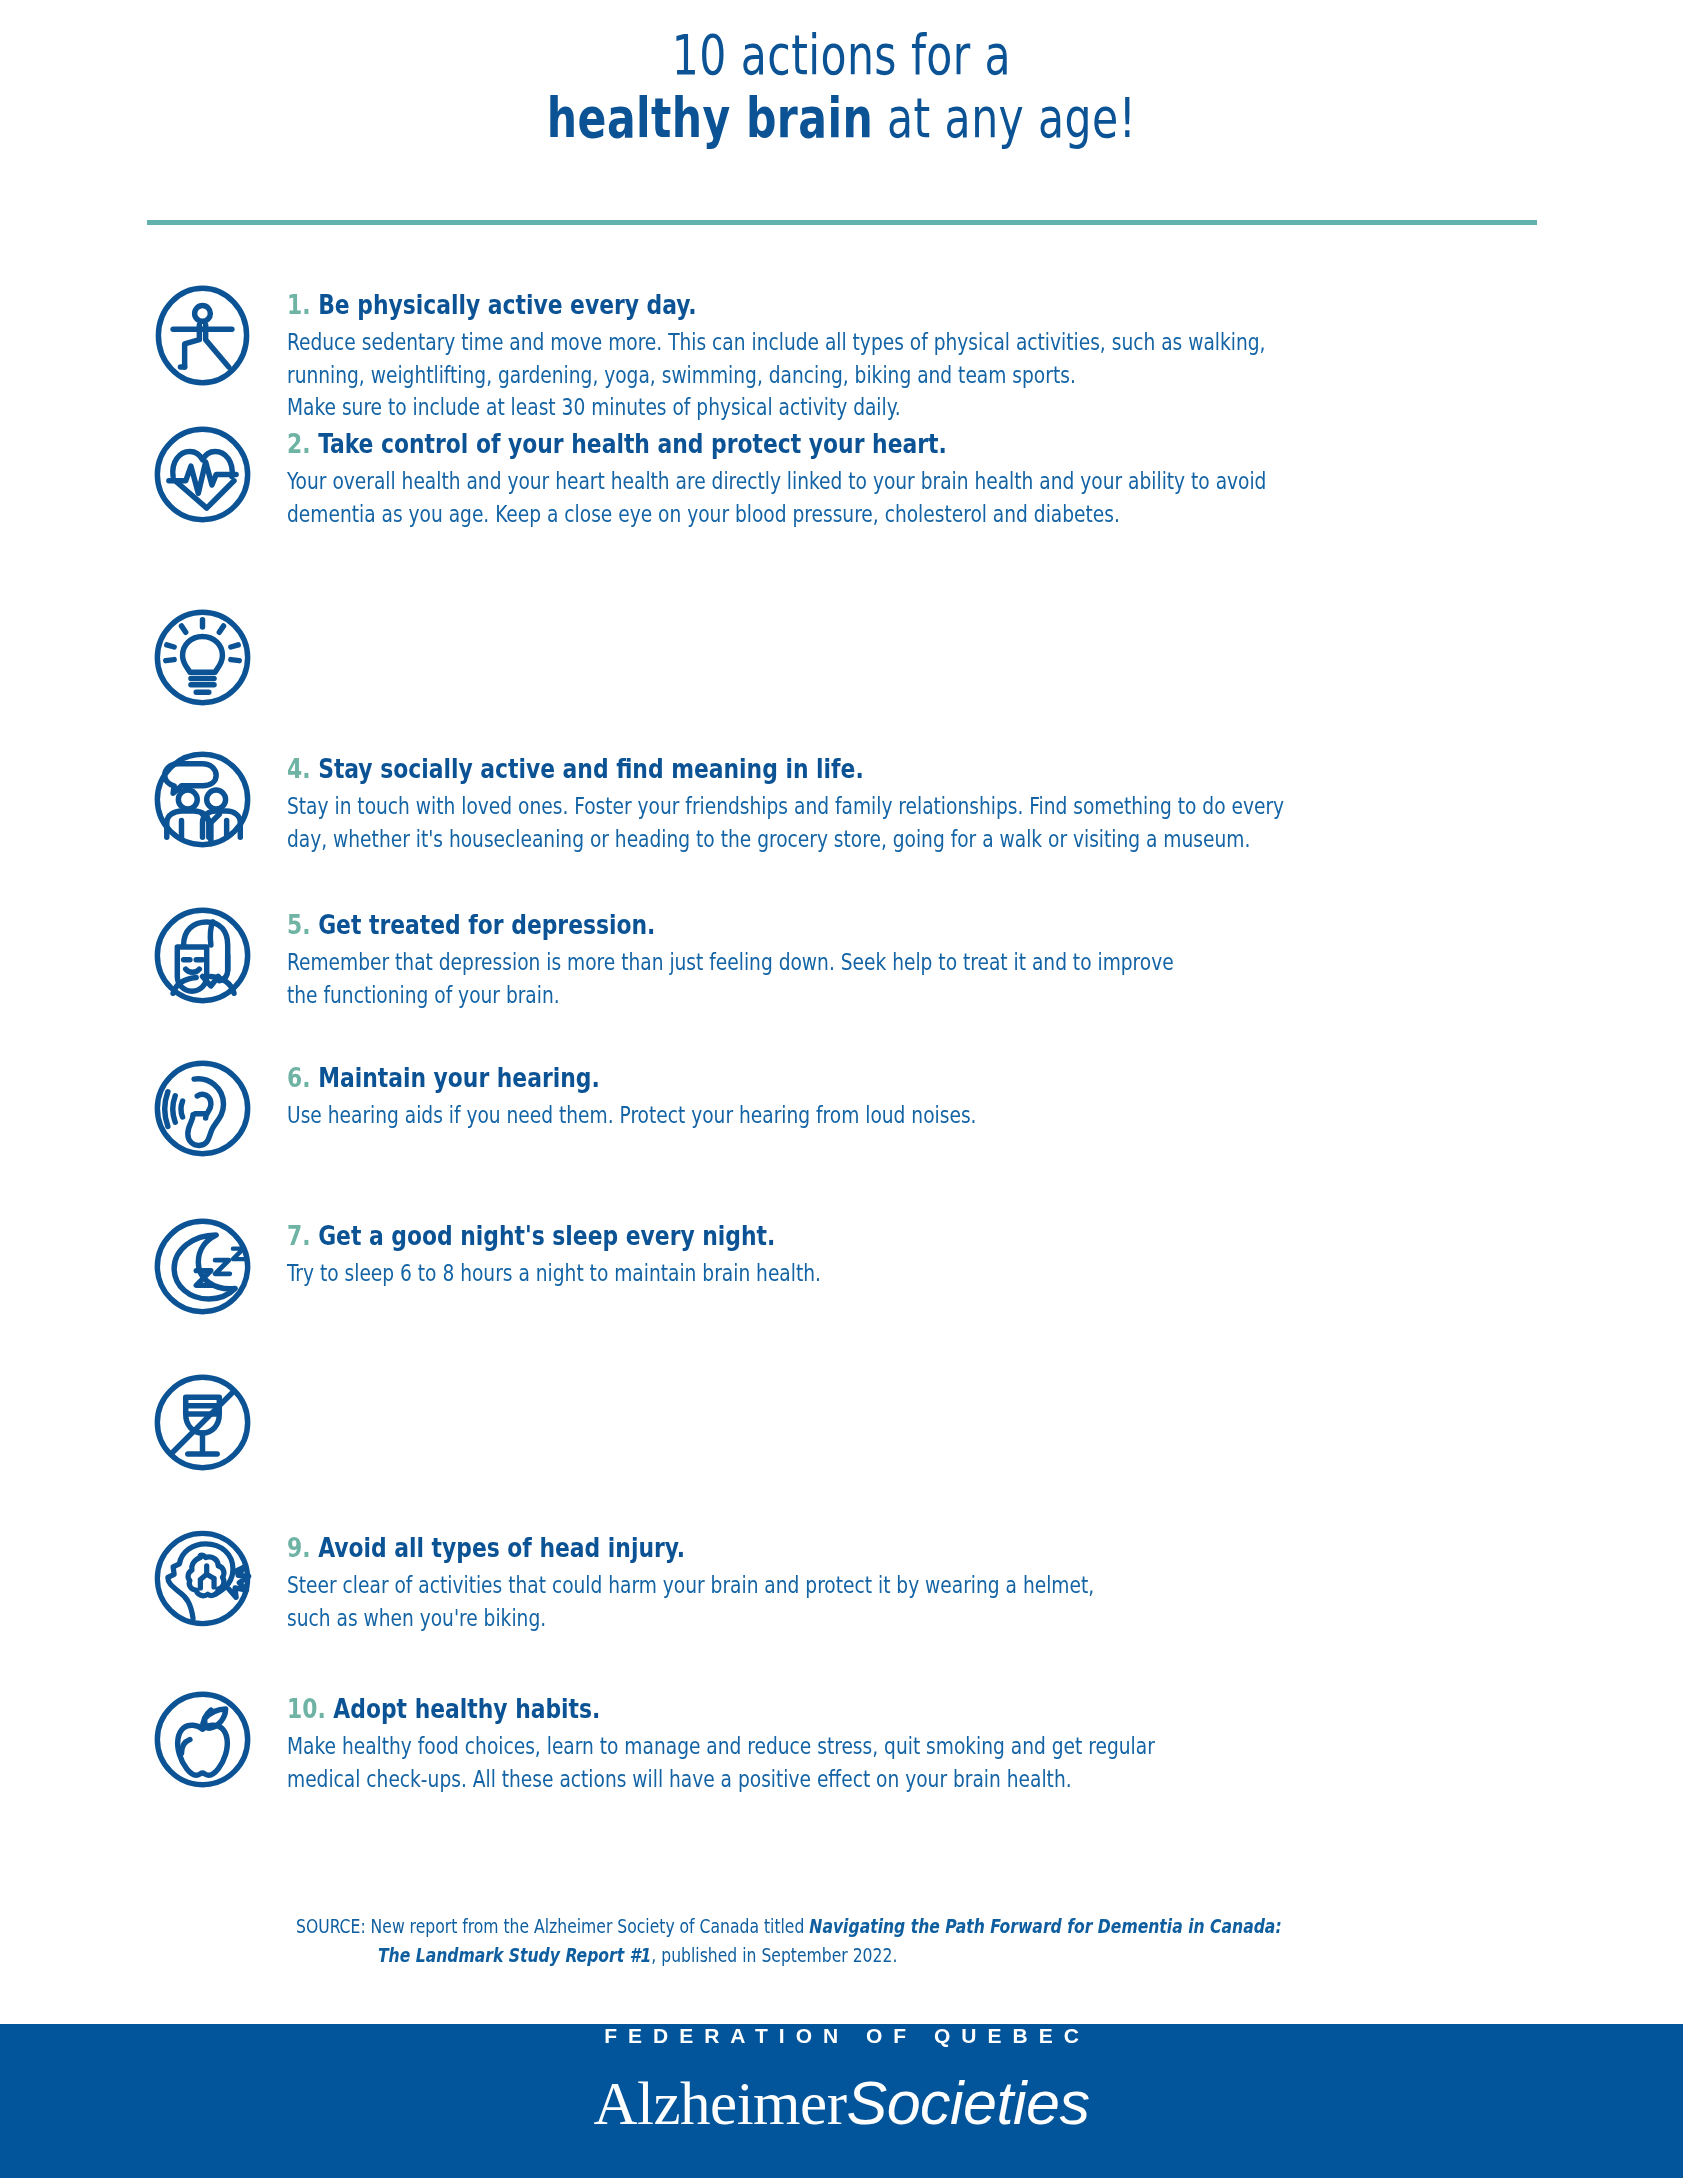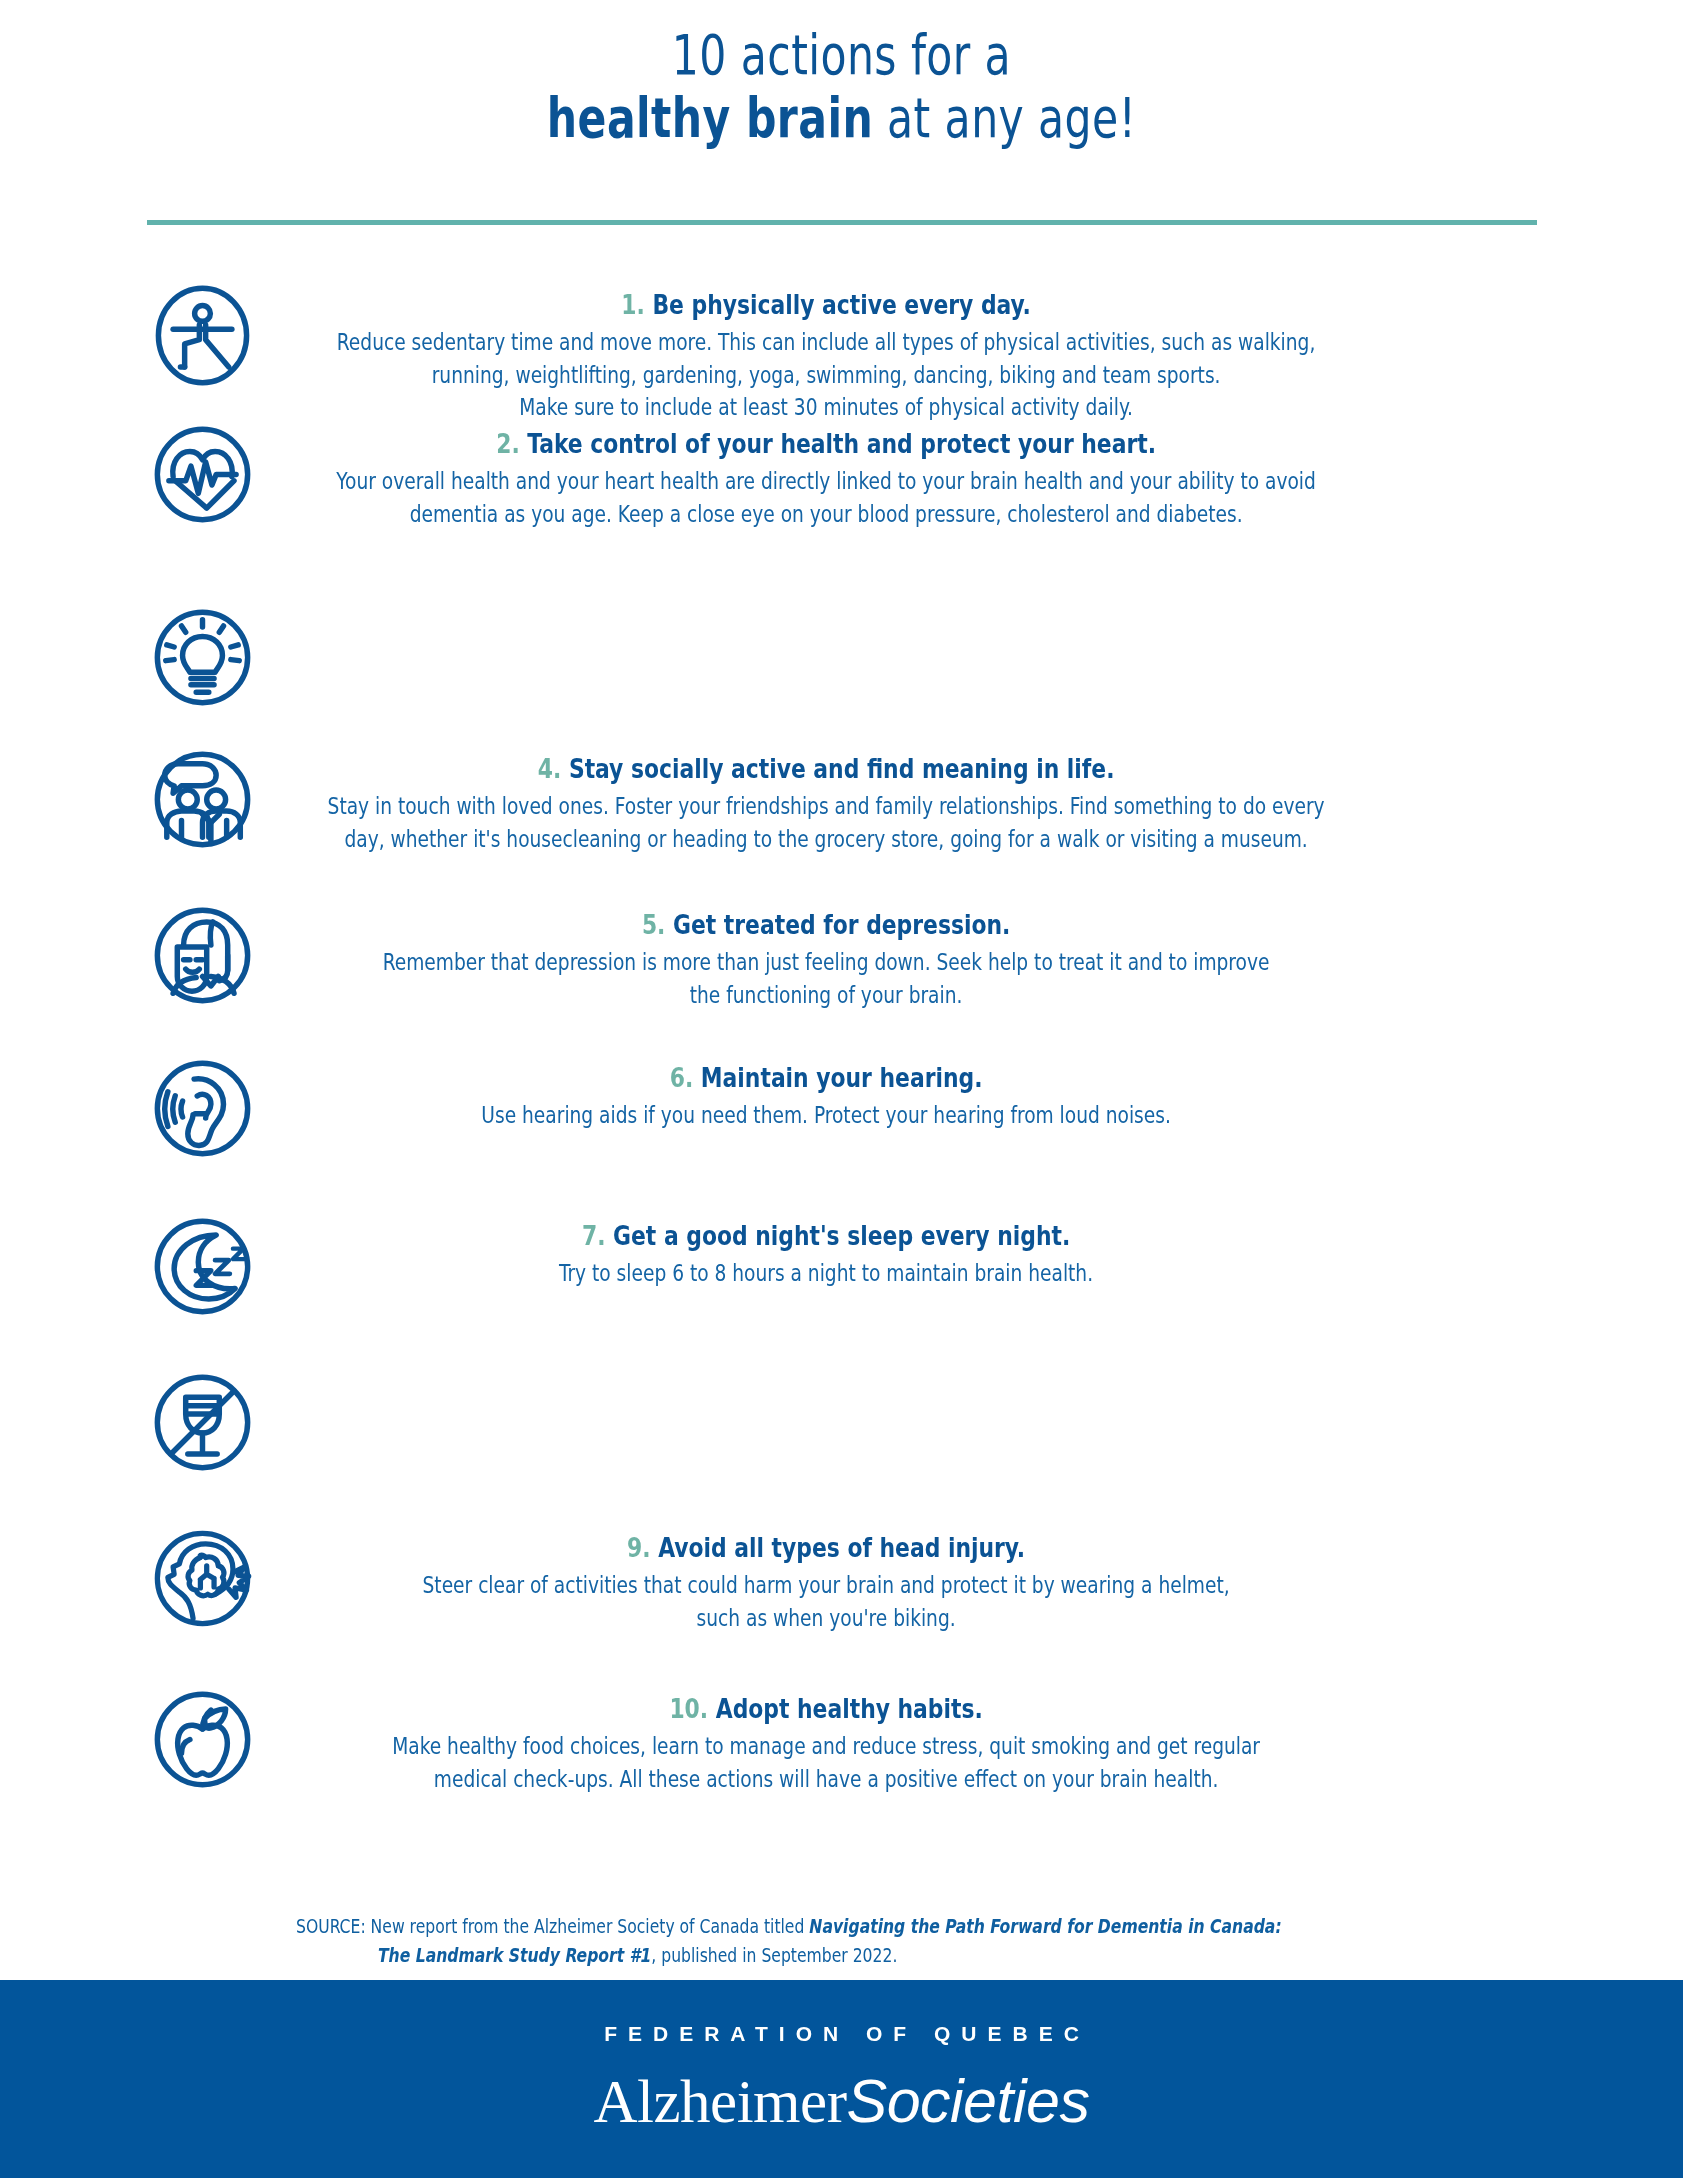--- a/index.html
+++ b/index.html
@@ -86,21 +86,20 @@
   .icon-wrap svg {
     width: 105px;
     height: 105px;
     display: block;
   }
   .item-body {
     flex: 1 1 auto;
     padding-left: 26px;
     padding-top: 10px;
     max-width: 1198px;
-    text-align: center;
   }
   .item-heading {
     font-family: "DejaVu Sans Condensed", "Liberation Sans Narrow", "Liberation Sans", sans-serif;
     font-size: 27px;
     font-weight: 700;
     color: #0B5394;
     line-height: 1.22;
     margin: 0 0 4px 0;
     white-space: nowrap;
     transform: scaleX(0.90);
@@ -142,26 +141,25 @@
   .source-line2 {
     padding-left: 91px;
   }
 
   
   .footer {
     position: absolute;
     left: 0;
     bottom: 0;
     width: 1683px;
-    height: 198px;
+    height: 154px;
     background: #02559B;
     display: flex;
     flex-direction: column;
     align-items: center;
-    justify-content: center;
   }
   .footer-top {
     font-family: "Liberation Sans", sans-serif;
     font-size: 21px;
     font-weight: 700;
     letter-spacing: 11px;
     color: #ffffff;
     text-indent: 11px;
     margin-bottom: 8px;
   }

